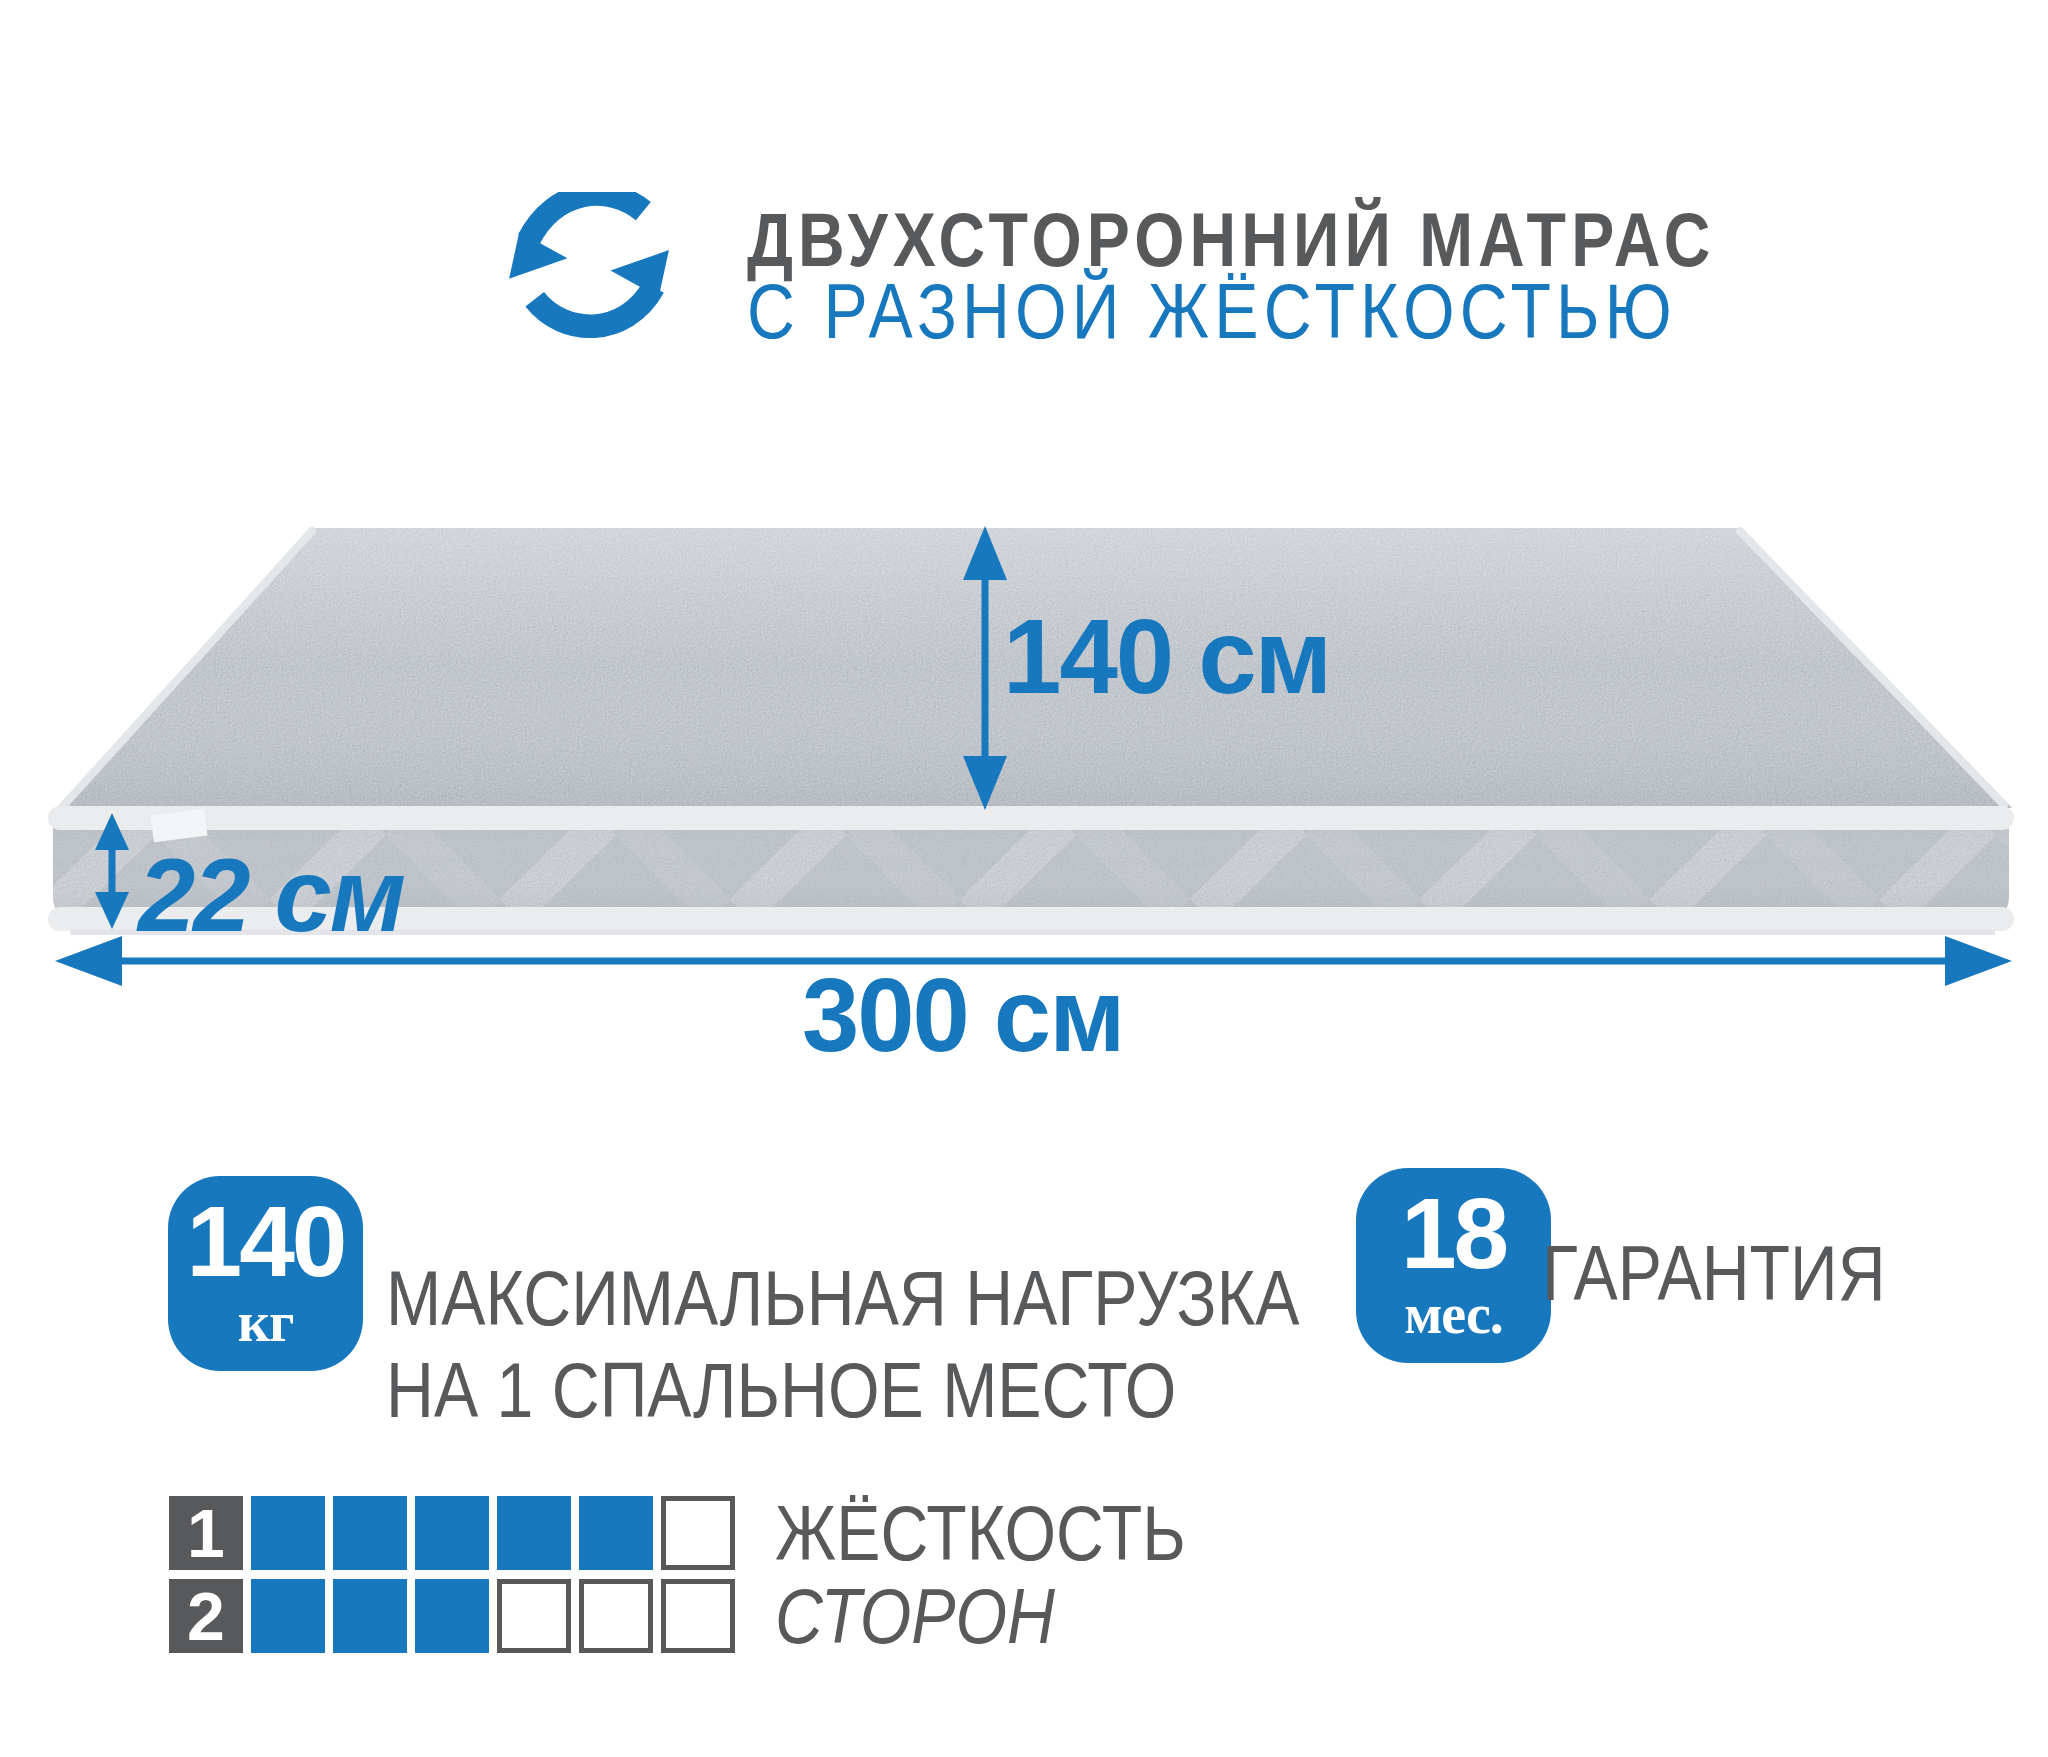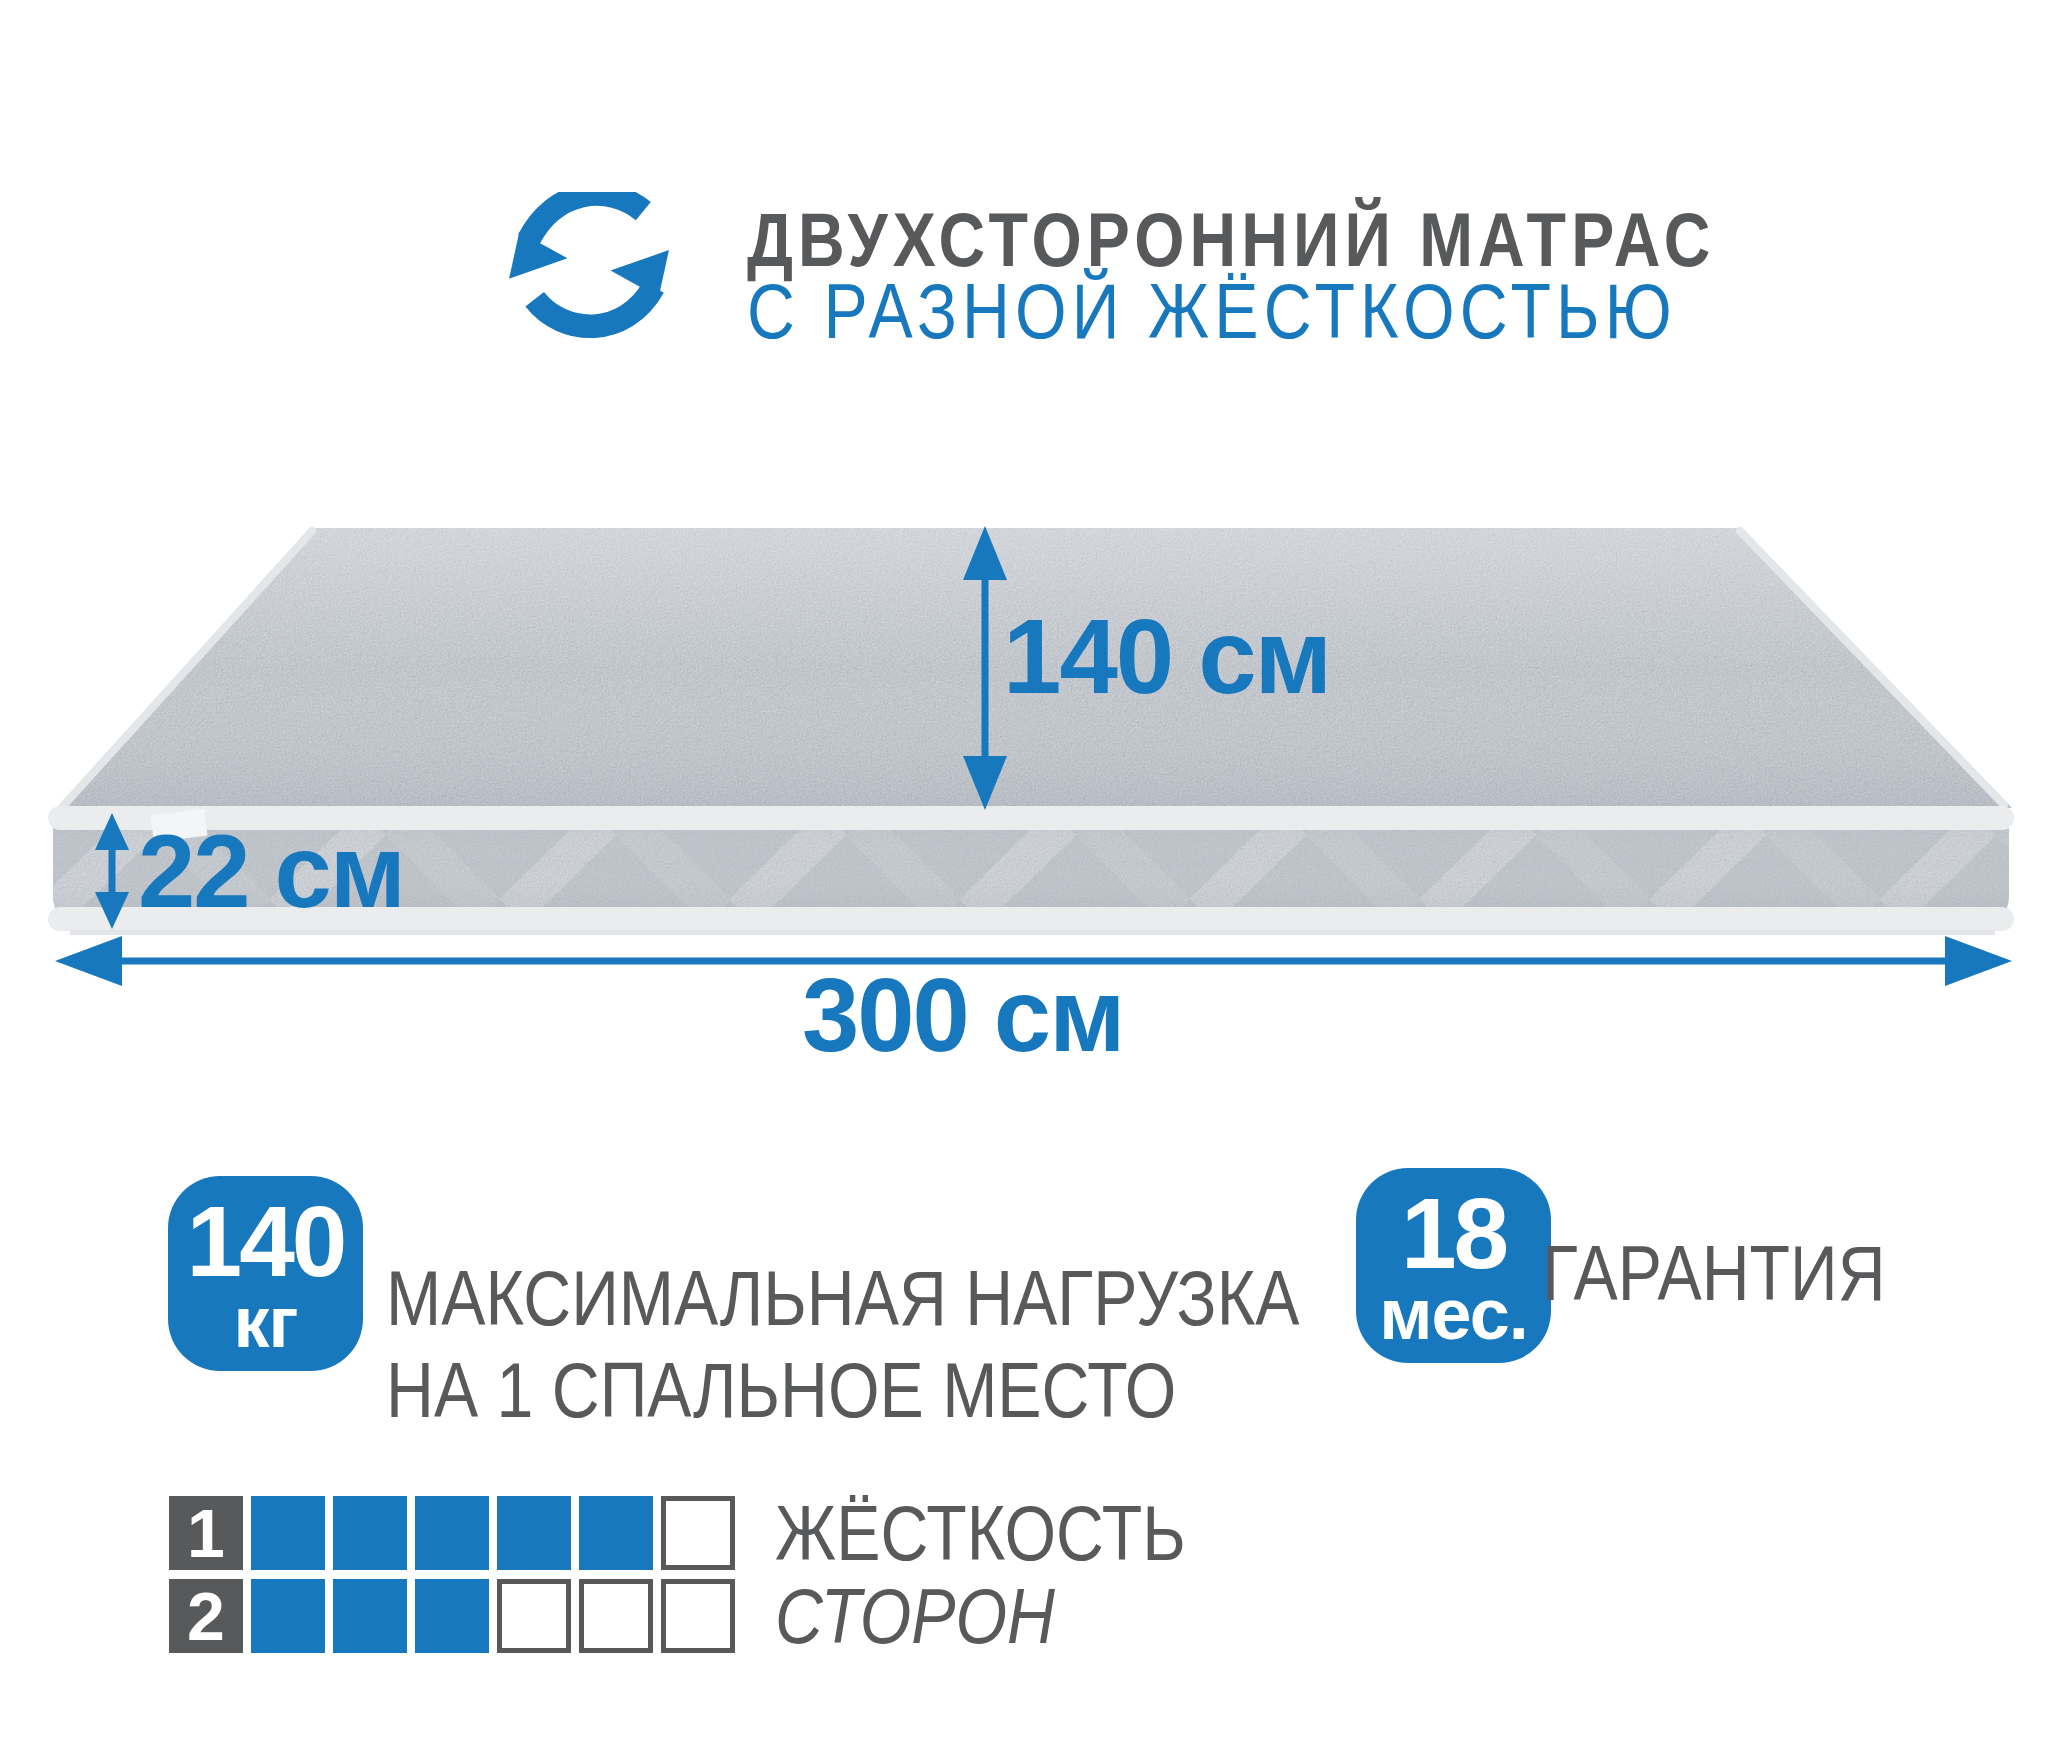--- a/index.html
+++ b/index.html
@@ -9,27 +9,27 @@
   
   .title{left:747px;top:186px;font-size:76px;font-weight:bold;color:var(--gray);
          letter-spacing:6px;line-height:76px;white-space:nowrap;}
   .subtitle{left:747px;top:256px;font-size:78px;font-weight:normal;color:var(--blue);
             letter-spacing:6px;line-height:78px;white-space:nowrap;}
   .cond{display:inline-block;transform:scaleX(0.85);transform-origin:0 50%;}
   
   .dim{font-weight:bold;color:var(--blue);white-space:nowrap;letter-spacing:-2px;}
   .dim .unit{margin-left:26px;}
   .dim-140{left:1003px;top:588px;font-size:105px;line-height:105px;}
-  .dim-22{left:138px;top:804px;font-size:103px;line-height:103px;}
+  .dim-22{left:138px;top:828px;font-size:103px;line-height:103px;font-style:italic;}
   .dim-200{left:802px;top:948px;font-size:103px;line-height:103px;}
   
   .badge{width:195px;height:195px;border-radius:52px;background:var(--blue);color:#fff;
          display:flex;flex-direction:column;align-items:center;justify-content:center;}
   .badge .big{font-size:100px;font-weight:bold;line-height:96px;letter-spacing:-3px;}
-  .badge .small{font-size:72px;font-weight:bold;line-height:66px;letter-spacing:-1px;}
+  .badge .small{font-size:56px;font-weight:bold;line-height:66px;letter-spacing:-1px;font-family:Liberation Serif, serif;}
   .badge-load{left:168px;top:1160px;}
   .badge-warranty{left:1356px;top:1152px;justify-content:center;}
   .info-text{font-size:78px;color:var(--gray);line-height:92px;white-space:nowrap;}
   .load-text{left:386px;top:1236px;}
   .warranty-text{left:1542px;top:1212px;line-height:90px;}
   
   .firmness{left:169px;top:1480px;}
   .firm-row{display:flex;gap:8px;margin-bottom:9px;}
   .cell{width:74px;height:74px;box-sizing:border-box;}
   .cell.label{background:var(--gray);color:#fff;font-size:68px;font-weight:bold;

